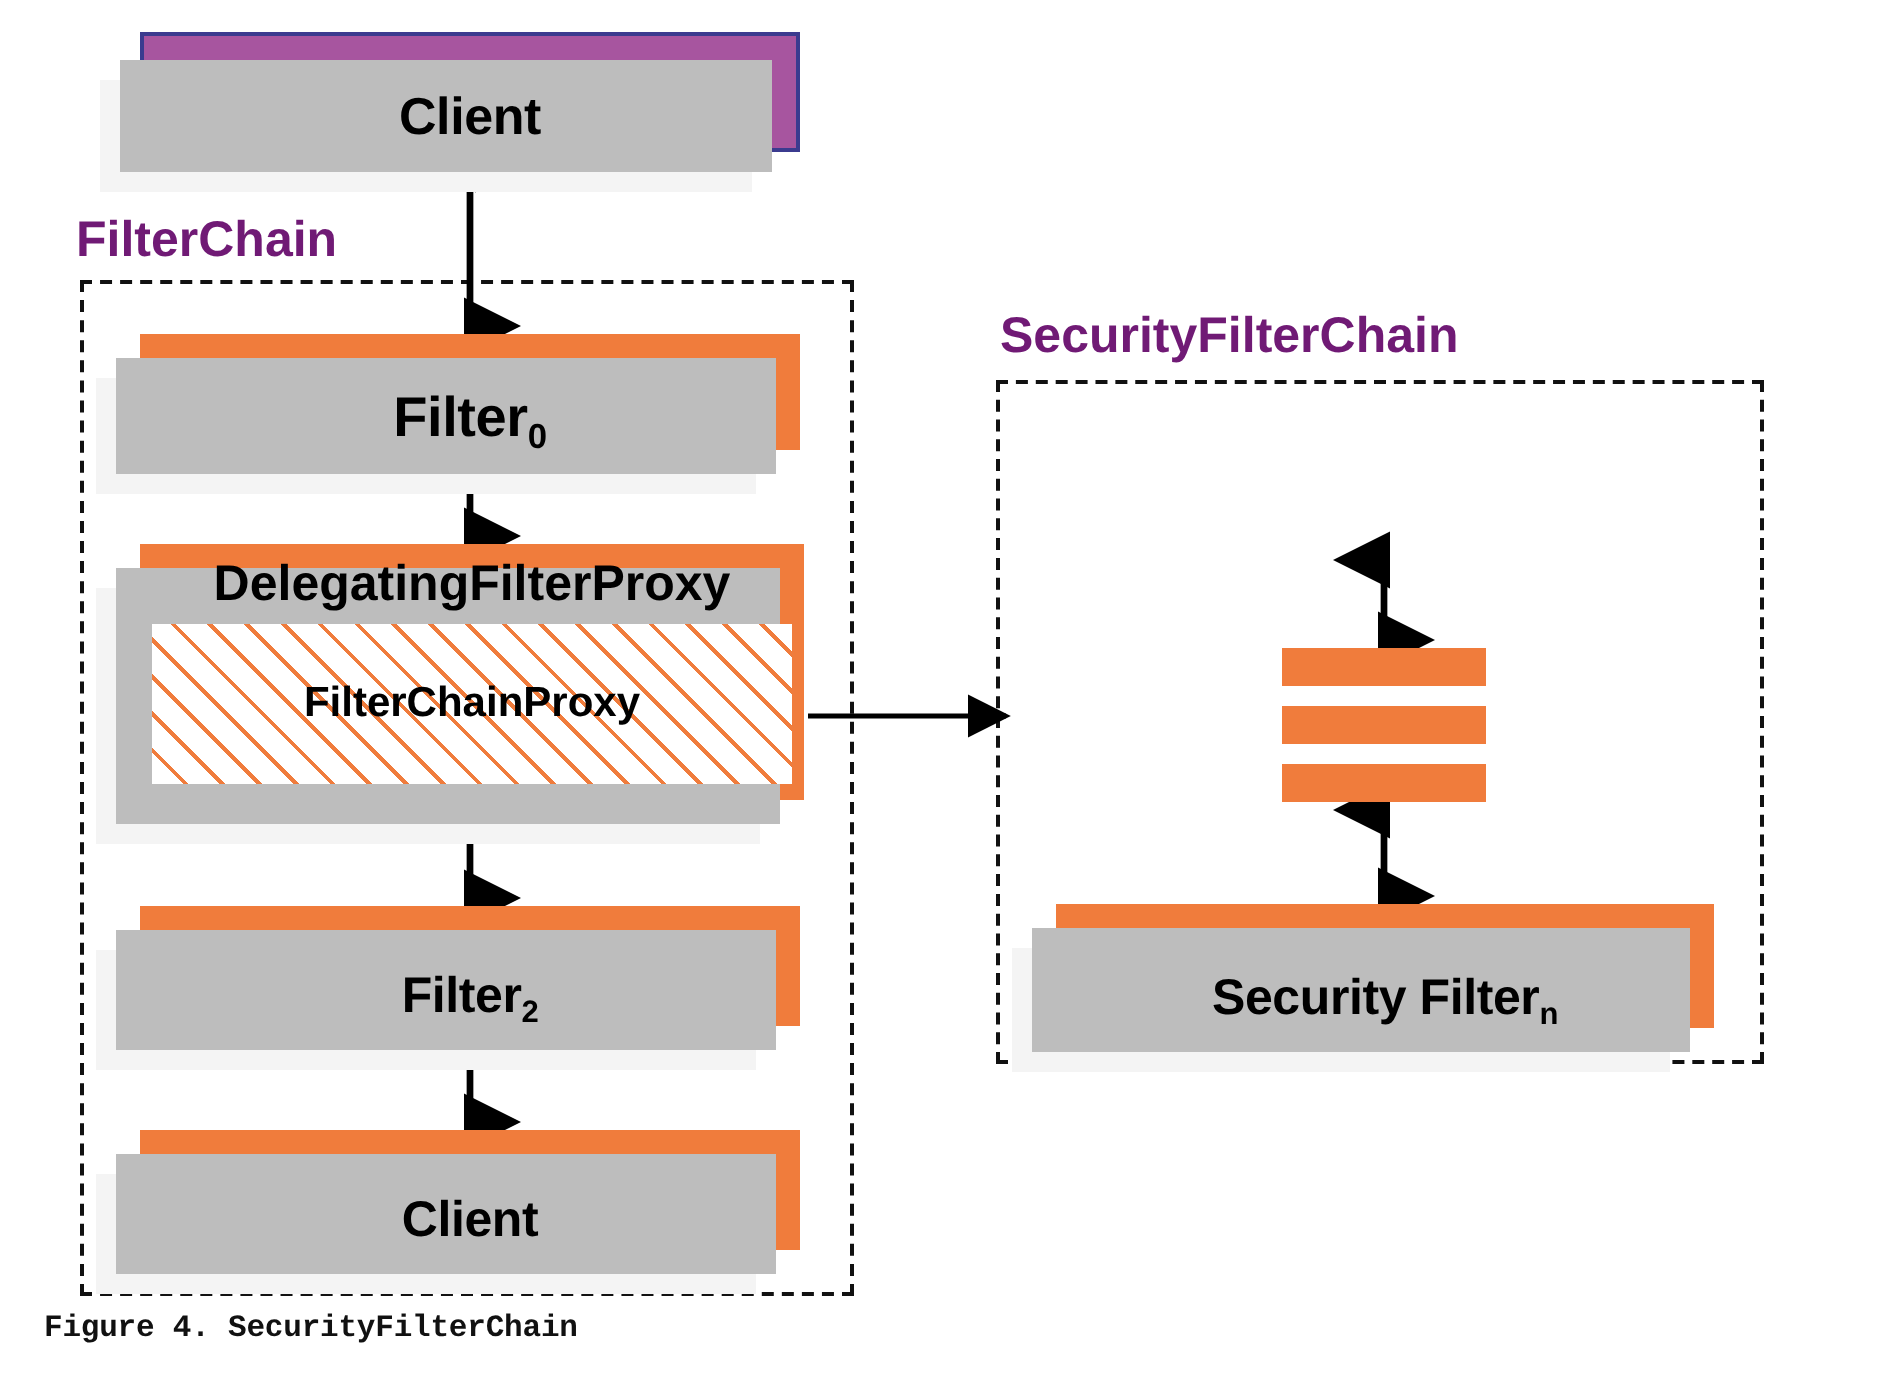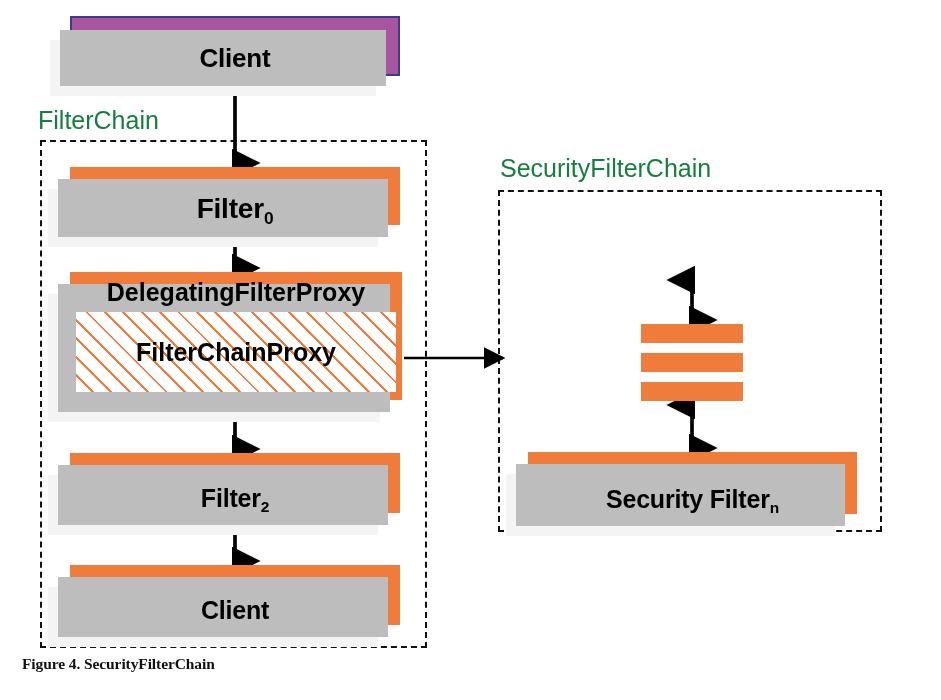--- a/index.html
+++ b/index.html
@@ -69,22 +69,22 @@
   
   .dashed-frame {
     position: absolute;
     box-sizing: border-box;
     border: 2.5px dashed #111111;
     background: transparent;
     z-index: 1;
   }
   .frame-label {
     position: absolute;
-    font-weight: normal;
-    color: #15803d;
+    font-weight: bold;
+    color: #701a75;
     white-space: nowrap;
     z-index: 4;
     background: #ffffff;
     line-height: 1;
   }
 
   
   #delegating-filter-proxy {
     position: absolute;
     box-sizing: border-box;
@@ -142,21 +142,21 @@
     height: 700px;
     z-index: 2;
     pointer-events: none;
   }
 
   
   #figure-caption {
     position: absolute;
     left: 22px;
     top: 655px;
-    font-family: Liberation Serif, serif;
+    font-family: Liberation Mono, monospace;
     font-weight: bold;
     font-size: 15.5px;
     color: #111111;
     letter-spacing: -0.1px;
     white-space: nowrap;
   }
 
   sub {
     font-size: 0.62em;
     vertical-align: baseline;
@@ -181,21 +181,21 @@
   <div class="box orange shadow-box" style="left:70px; top:167px; width:330px; height:58px; font-size:28px;">
     <span>
       <span>Filter</span><sub>0</sub>
     </span>
   </div>
 
   <div class="shadow-box" id="delegating-filter-proxy" style="left:70px; top:272px; width:332px; height:128px;">
     <div class="dfp-title" style="font-size:25px; height:40px;">
       <span>DelegatingFilterProxy</span>
     </div>
-    <div id="filter-chain-proxy" style="top:40px; height:80px; font-size:25px;">
+    <div id="filter-chain-proxy" style="top:40px; height:80px; font-size:21px;">
       <span>FilterChainProxy</span>
     </div>
   </div>
 
   <div class="box orange shadow-box" style="left:70px; top:453px; width:330px; height:60px; font-size:25px;">
     <span>
       <span>Filter</span><sub>2</sub>
     </span>
   </div>
 

